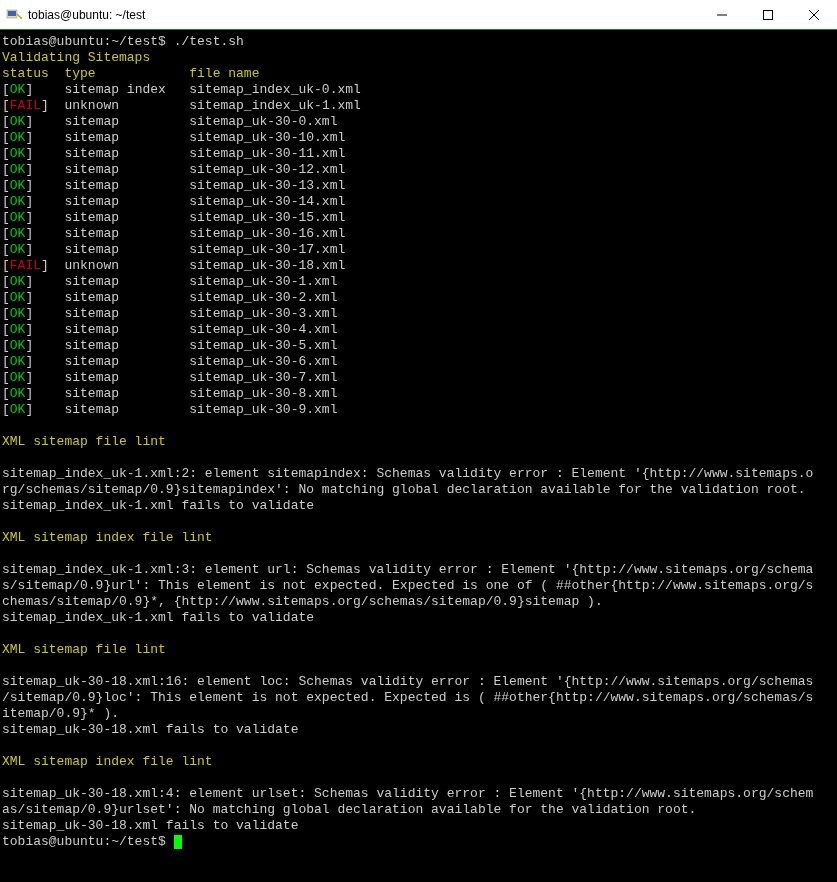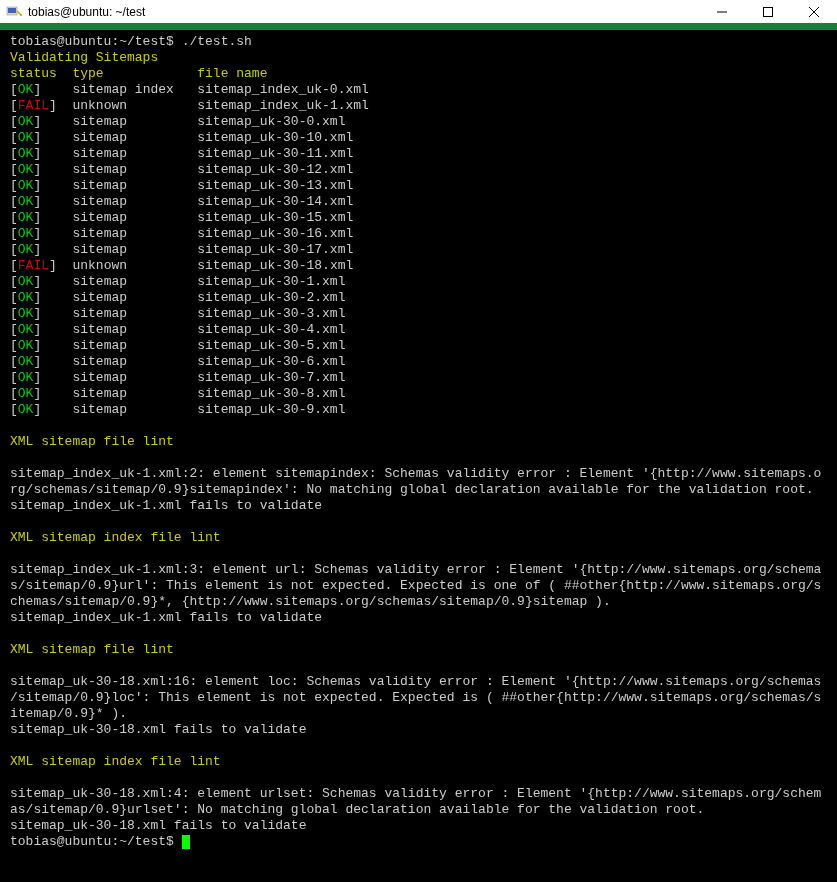--- a/index.html
+++ b/index.html
@@ -6,21 +6,21 @@
   body {
     font-family: Arial, sans-serif;
     background: #f0f0f0;
     width: 837px;
     height: 882px;
     overflow: hidden;
   }
   .titlebar {
     height: 30px;
     background: #ffffff;
-    border-bottom: 7px solid #15803d;
+    border-bottom: 1px solid #15803d;
     display: flex;
     align-items: center;
     padding: 0 0 0 6px;
     font-size: 12px;
     color: #000;
   }
   .putty-icon {
     width: 16px;
     height: 16px;
     margin-right: 6px;
@@ -43,21 +43,21 @@
     justify-content: center;
     font-size: 14px;
     font-family: Arial, sans-serif;
     cursor: default;
     color: #000;
   }
   .terminal {
     background: #000000;
     width: 100%;
     height: calc(100% - 30px);
-    padding: 4px 10px;
+    padding: 4px 2px;
     font-family: 'Courier New', monospace;
     font-size: 13px;
     line-height: 16px;
     color: #cccccc;
     white-space: pre;
     overflow: hidden;
   }
   .yellow { color: #cccc00; }
   .green  { color: #00cc00; }
   .red    { color: #cc0000; }

